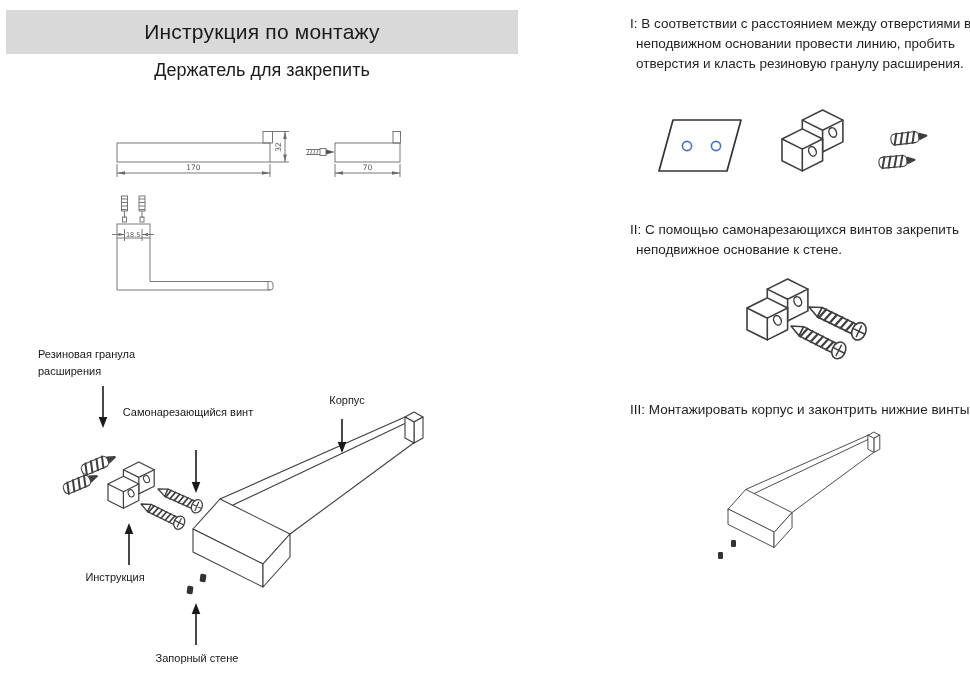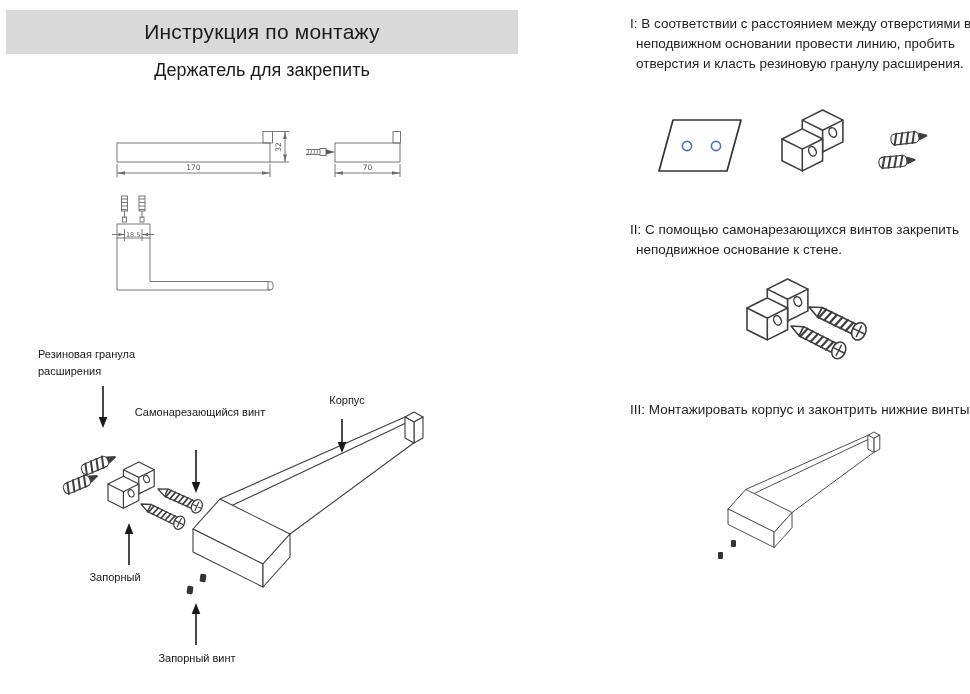--- a/index.html
+++ b/index.html
@@ -176,22 +176,22 @@
     </g>
 
     <g stroke="#3f3f3f" stroke-width="1.4" fill="none" stroke-linejoin="round" stroke-linecap="round">
       <use href="#bodyshape" transform="translate(728,432) scale(0.66)"></use>
       <rect x="731" y="540" width="5" height="7" rx="1.2" fill="#333" stroke="none"></rect>
       <rect x="718" y="552" width="5" height="7" rx="1.2" fill="#333" stroke="none"></rect>
     </g>
   </svg>
 
   <div class="lbl" style="left:38px;top:346px;width:140px;">Резиновая гранула расширения</div>
-  <div class="lbl center" style="left:134px;top:404px;width:132px;text-align:center;">Самонарезающийся винт</div>
+  <div class="lbl center" style="left:122px;top:404px;width:132px;text-align:center;">Самонарезающийся винт</div>
   <div class="lbl center" style="left:302px;top:392px;width:90px;">Корпус</div>
-  <div class="lbl center" style="left:40px;top:569px;width:150px;">Запорный</div>
-  <div class="lbl center" style="left:148px;top:650px;width:98px;">Запорный винт</div>
+  <div class="lbl center" style="left:40px;top:569px;width:150px;">Инструкция</div>
+  <div class="lbl center" style="left:148px;top:650px;width:98px;">Запорный стене</div>
 
   <div class="step step-1">I: В соответствии с расстоянием между отверстиями в неподвижном основании провести линию, пробить отверстия и класть резиновую гранулу расширения.</div>
   <div class="step step-2">II: С помощью самонарезающихся винтов закрепить неподвижное основание к стене.</div>
   <div class="step step-3">III: Монтажировать корпус и законтрить нижние винты.</div>
 
 </div>
 
 </body></html>

